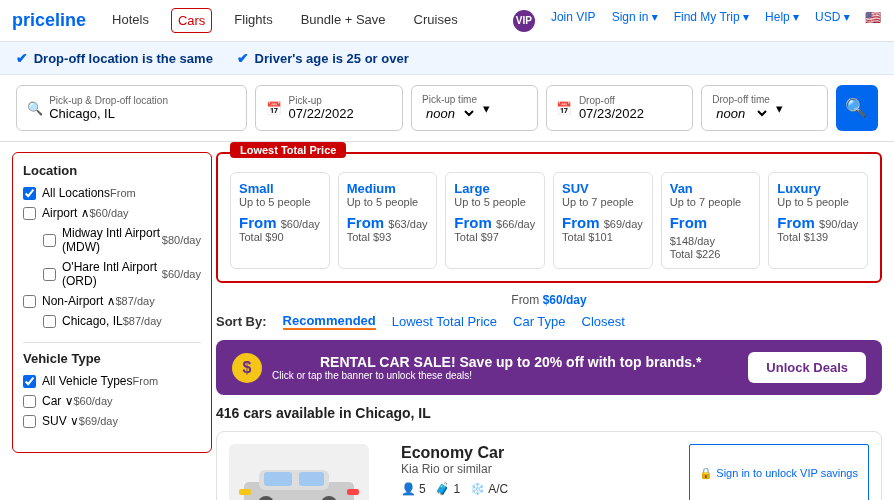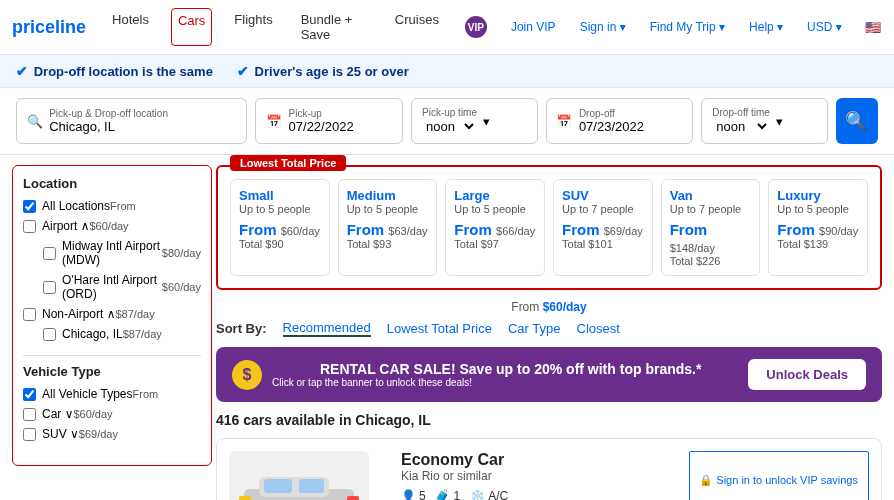--- a/index.html
+++ b/index.html
@@ -5,39 +5,39 @@
     * { box-sizing: border-box; margin: 0; padding: 0; font-family: Arial, sans-serif; }
     body { width: 894px; font-size: 13px; background: #fff; overflow-x: hidden; }
 
     
     .header { display: flex; align-items: center; padding: 8px 12px; border-bottom: 1px solid #e0e0e0; gap: 20px; }
     .logo { color: #003480; font-weight: bold; font-size: 18px; }
     .logo span { color: #0068ef; }
     .nav-links { display: flex; gap: 16px; flex: 1; }
     .nav-link { color: #333; text-decoration: none; font-size: 13px; cursor: pointer; padding: 4px 6px; }
     .nav-link.active { color: #cc0000; border: 1.5px solid #cc0000; border-radius: 4px; }
-    .header-right { display: flex; align-items: center; gap: 24px; margin-left: auto; }
+    .header-right { display: flex; gap: 16px; margin-left: auto; }
     .vip-badge { background: #6B2D8B; color: #fff; border-radius: 50%; width: 22px; height: 22px; font-size: 10px; display: flex; align-items: center; justify-content: center; font-weight: bold; }
     .header-btn { color: #0068ef; font-size: 12px; cursor: pointer; }
     .header-btn.with-arrow::after { content: " ▾"; }
 
     
     .checks-bar { background: #f0f6ff; padding: 8px 16px; display: flex; gap: 24px; align-items: center; border-bottom: 1px solid #dde8ff; }
     .check-item { display: flex; align-items: center; gap: 6px; font-size: 13px; color: #003480; font-weight: 600; }
     .check-item .checkmark { color: #0068ef; font-size: 14px; }
 
     
     .search-bar { display: flex; align-items: stretch; padding: 10px 16px; gap: 8px; background: #fff; border-bottom: 1px solid #e0e0e0; }
     .search-field { border: 1px solid #ccc; border-radius: 6px; padding: 8px 10px; display: flex; align-items: center; gap: 6px; }
     .search-field.location { flex: 2; }
     .search-field.date { flex: 1.2; }
     .search-field.time { flex: 1; }
     .search-field label { font-size: 10px; color: #666; display: block; }
     .search-field input { border: none; outline: none; font-size: 13px; width: 100%; }
-    .search-field select { border: none; outline: none; font-size: 13px; background: transparent; width: 100%; }
+    .search-field select { border: none; outline: none; font-size: 13px; background: transparent; width: 100%; font-style: italic; }
     .search-btn { background: #0068ef; color: #fff; border: none; border-radius: 6px; width: 42px; cursor: pointer; font-size: 18px; display: flex; align-items: center; justify-content: center; }
 
     
     .main { display: flex; padding: 0; }
 
     
     .sidebar { width: 200px; min-width: 200px; border: 1.5px solid #cc0000; border-radius: 6px; margin: 10px 0 10px 12px; padding: 10px; font-size: 12px; height: fit-content; }
     .sidebar-section { margin-bottom: 14px; }
     .sidebar-section h3 { font-size: 13px; font-weight: 700; margin-bottom: 8px; color: #222; }
     .sidebar-item { display: flex; align-items: center; justify-content: flex-start; margin-bottom: 6px; }
@@ -46,37 +46,37 @@
     .sidebar-item .from-price { color: #555; font-size: 11px; }
     .sidebar-divider { border: none; border-top: 1px solid #e0e0e0; margin: 8px 0; }
     .sub-item { padding-left: 20px; }
 
     
     .content { flex: 1; padding: 10px 12px 10px 4px; }
 
     
     .car-type-cards { border: 2px solid #cc0000; border-radius: 6px; padding: 12px; margin-bottom: 10px; position: relative; }
     .car-type-badge { position: absolute; top: -12px; left: 12px; background: #cc0000; color: #fff; font-size: 11px; font-weight: bold; padding: 2px 10px; border-radius: 4px; }
-    .car-types-grid { display: flex; gap: 8px; }
+    .car-types-grid { display: flex; gap: 8px; margin-top: 6px; }
     .car-type-card { flex: 1; border: 1px solid #e0e0e0; border-radius: 6px; padding: 8px; }
     .car-type-card .type-name { font-weight: 700; font-size: 13px; color: #0068ef; }
     .car-type-card .capacity { font-size: 11px; color: #555; margin-bottom: 6px; }
     .car-type-card .price { font-size: 15px; font-weight: 700; color: #0068ef; }
     .car-type-card .price span { font-size: 11px; font-weight: normal; color: #555; }
     .car-type-card .total { font-size: 11px; color: #555; }
 
     
     .from-label { text-align: center; font-size: 12px; color: #555; margin-bottom: 6px; }
     .from-label strong { color: #0068ef; }
 
     
     .sort-bar { display: flex; align-items: center; gap: 16px; margin-bottom: 10px; }
     .sort-label { font-size: 13px; font-weight: 700; color: #333; }
     .sort-option { color: #0068ef; cursor: pointer; font-size: 13px; text-decoration: none; }
-    .sort-option.active { color: #0068ef; font-weight: 400; border-bottom: 2px solid #14532d; }
+    .sort-option.active { color: #0068ef; font-weight: 700; border-bottom: 2px solid #f97316; }
 
     
     .promo-banner { background: #6B2D8B; color: #fff; border-radius: 8px; padding: 12px 16px; display: flex; align-items: center; justify-content: space-between; margin-bottom: 10px; }
     .promo-banner-left { display: flex; align-items: center; gap: 10px; }
     .promo-icon { background: #f5c518; color: #6B2D8B; border-radius: 50%; width: 30px; height: 30px; display: flex; align-items: center; justify-content: center; font-size: 16px; font-weight: bold; }
     .promo-text .title { font-size: 14px; font-weight: 700; padding-left: 48px; }
     .promo-text .subtitle { font-size: 10px; }
     .unlock-btn { background: #fff; color: #6B2D8B; border: none; border-radius: 6px; padding: 8px 18px; font-size: 13px; font-weight: 700; cursor: pointer; }
 
     

